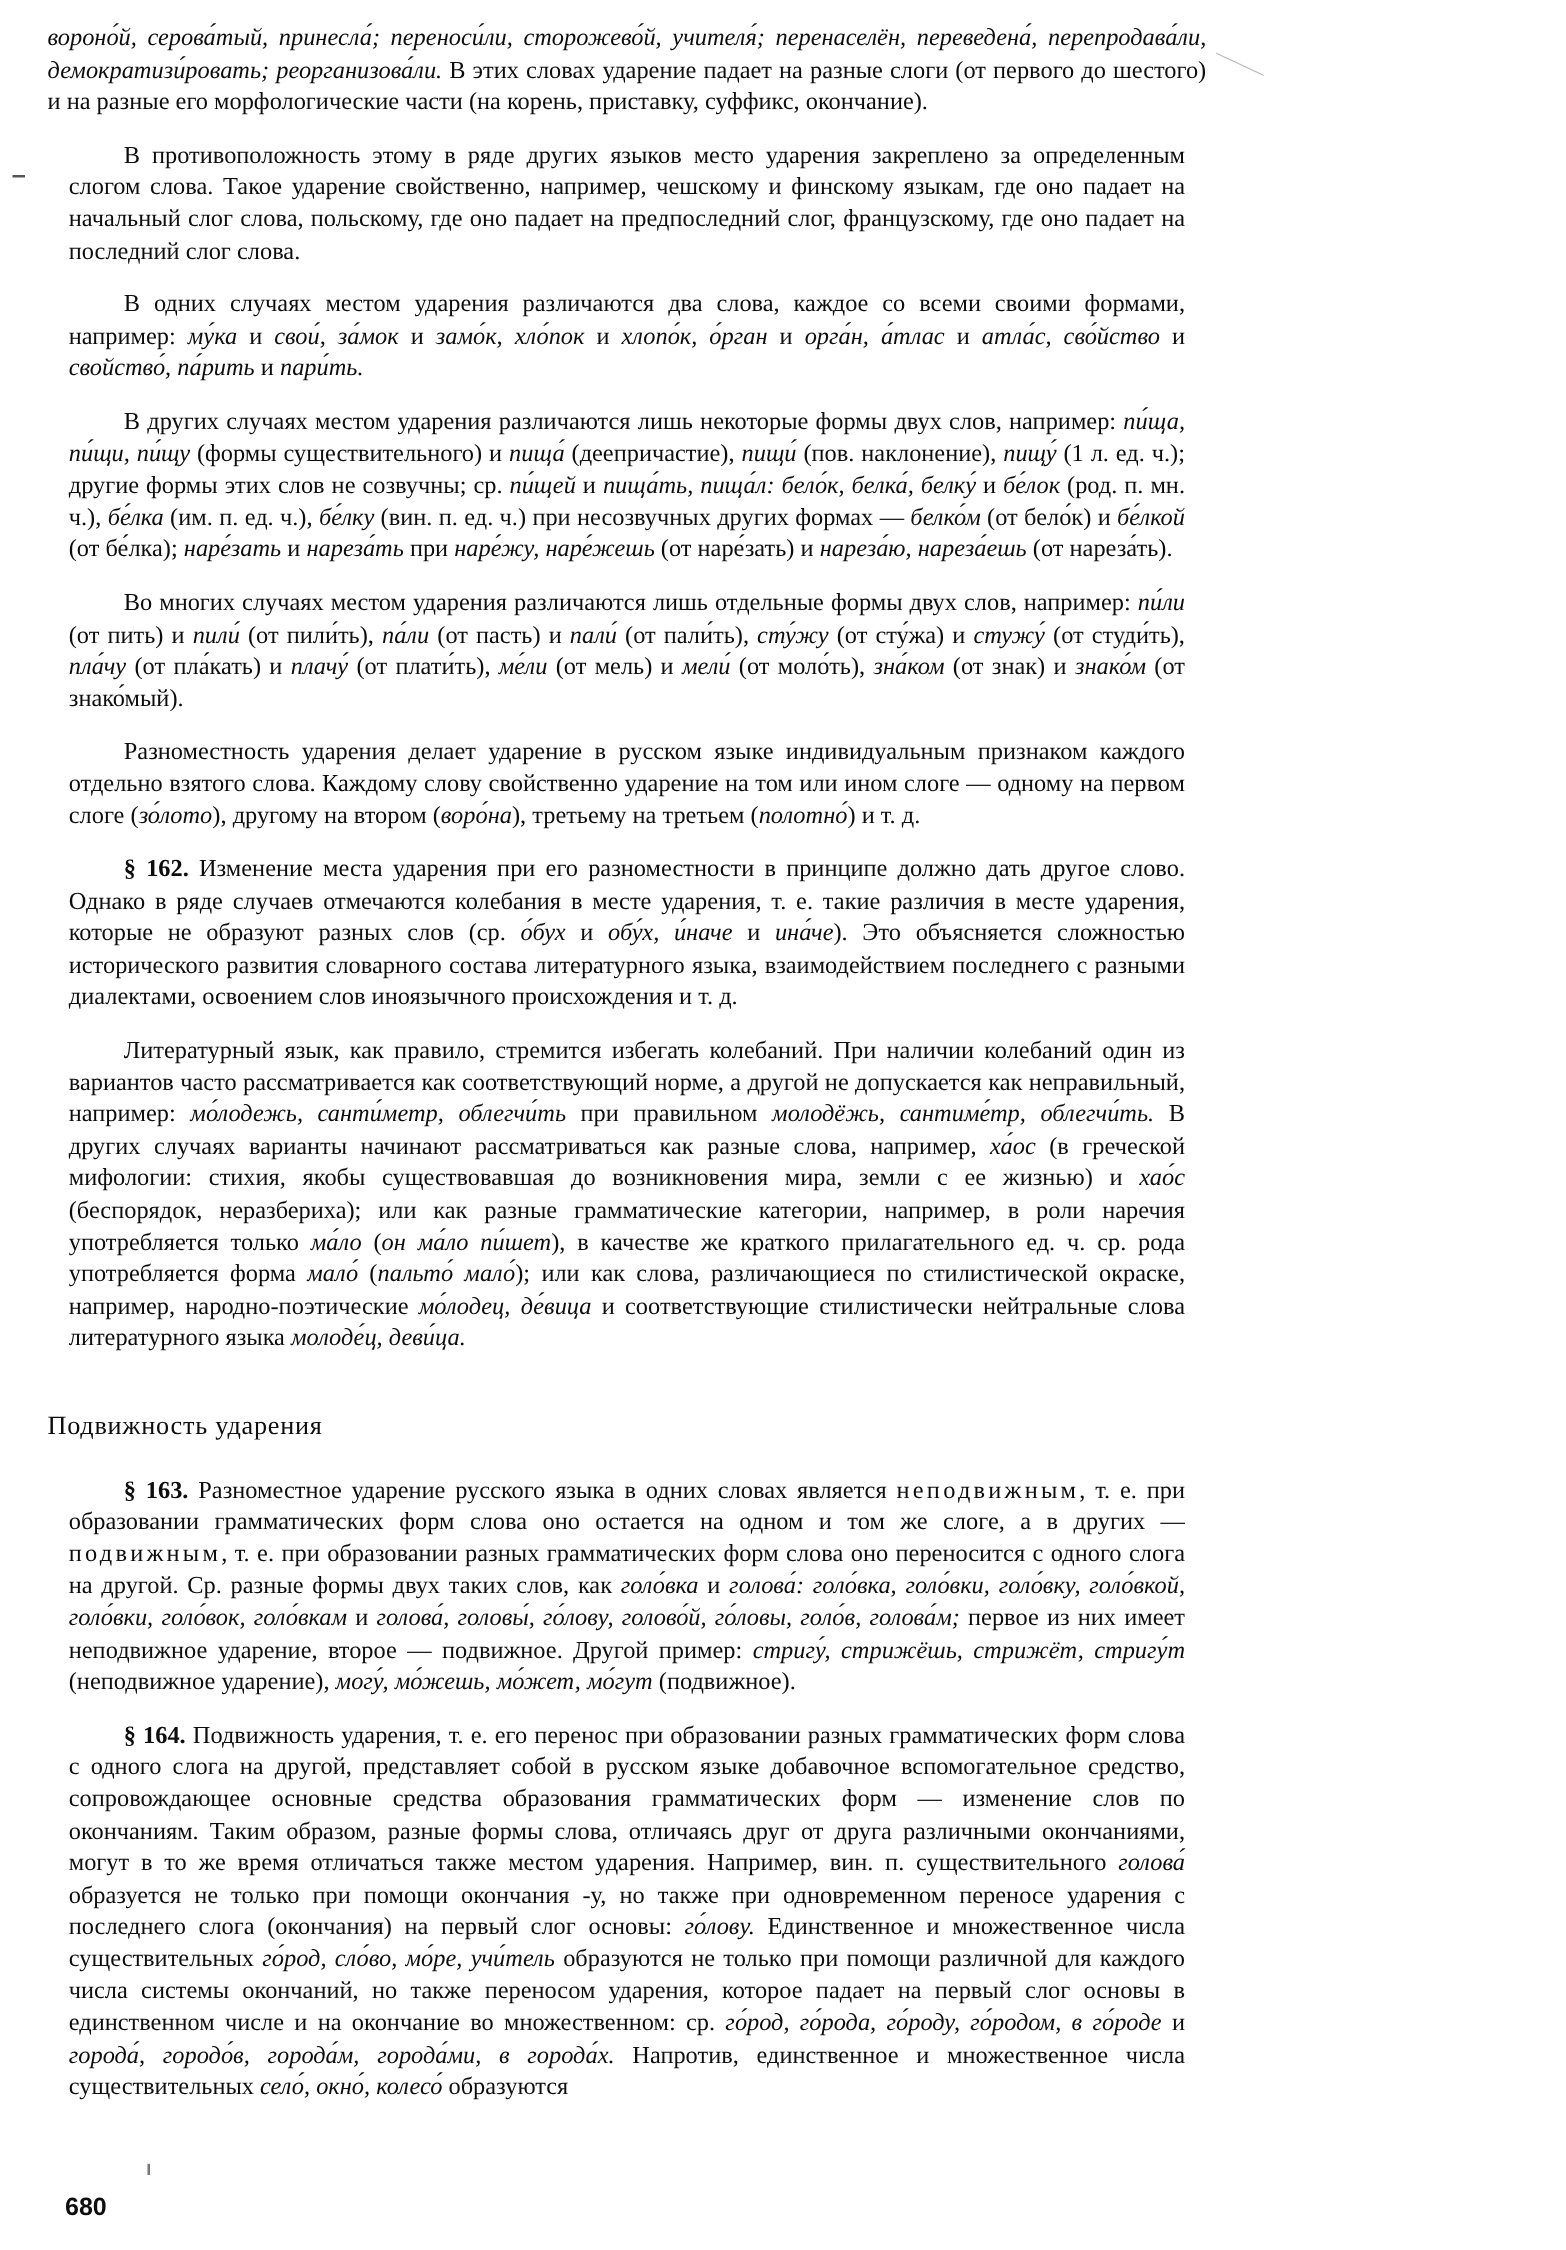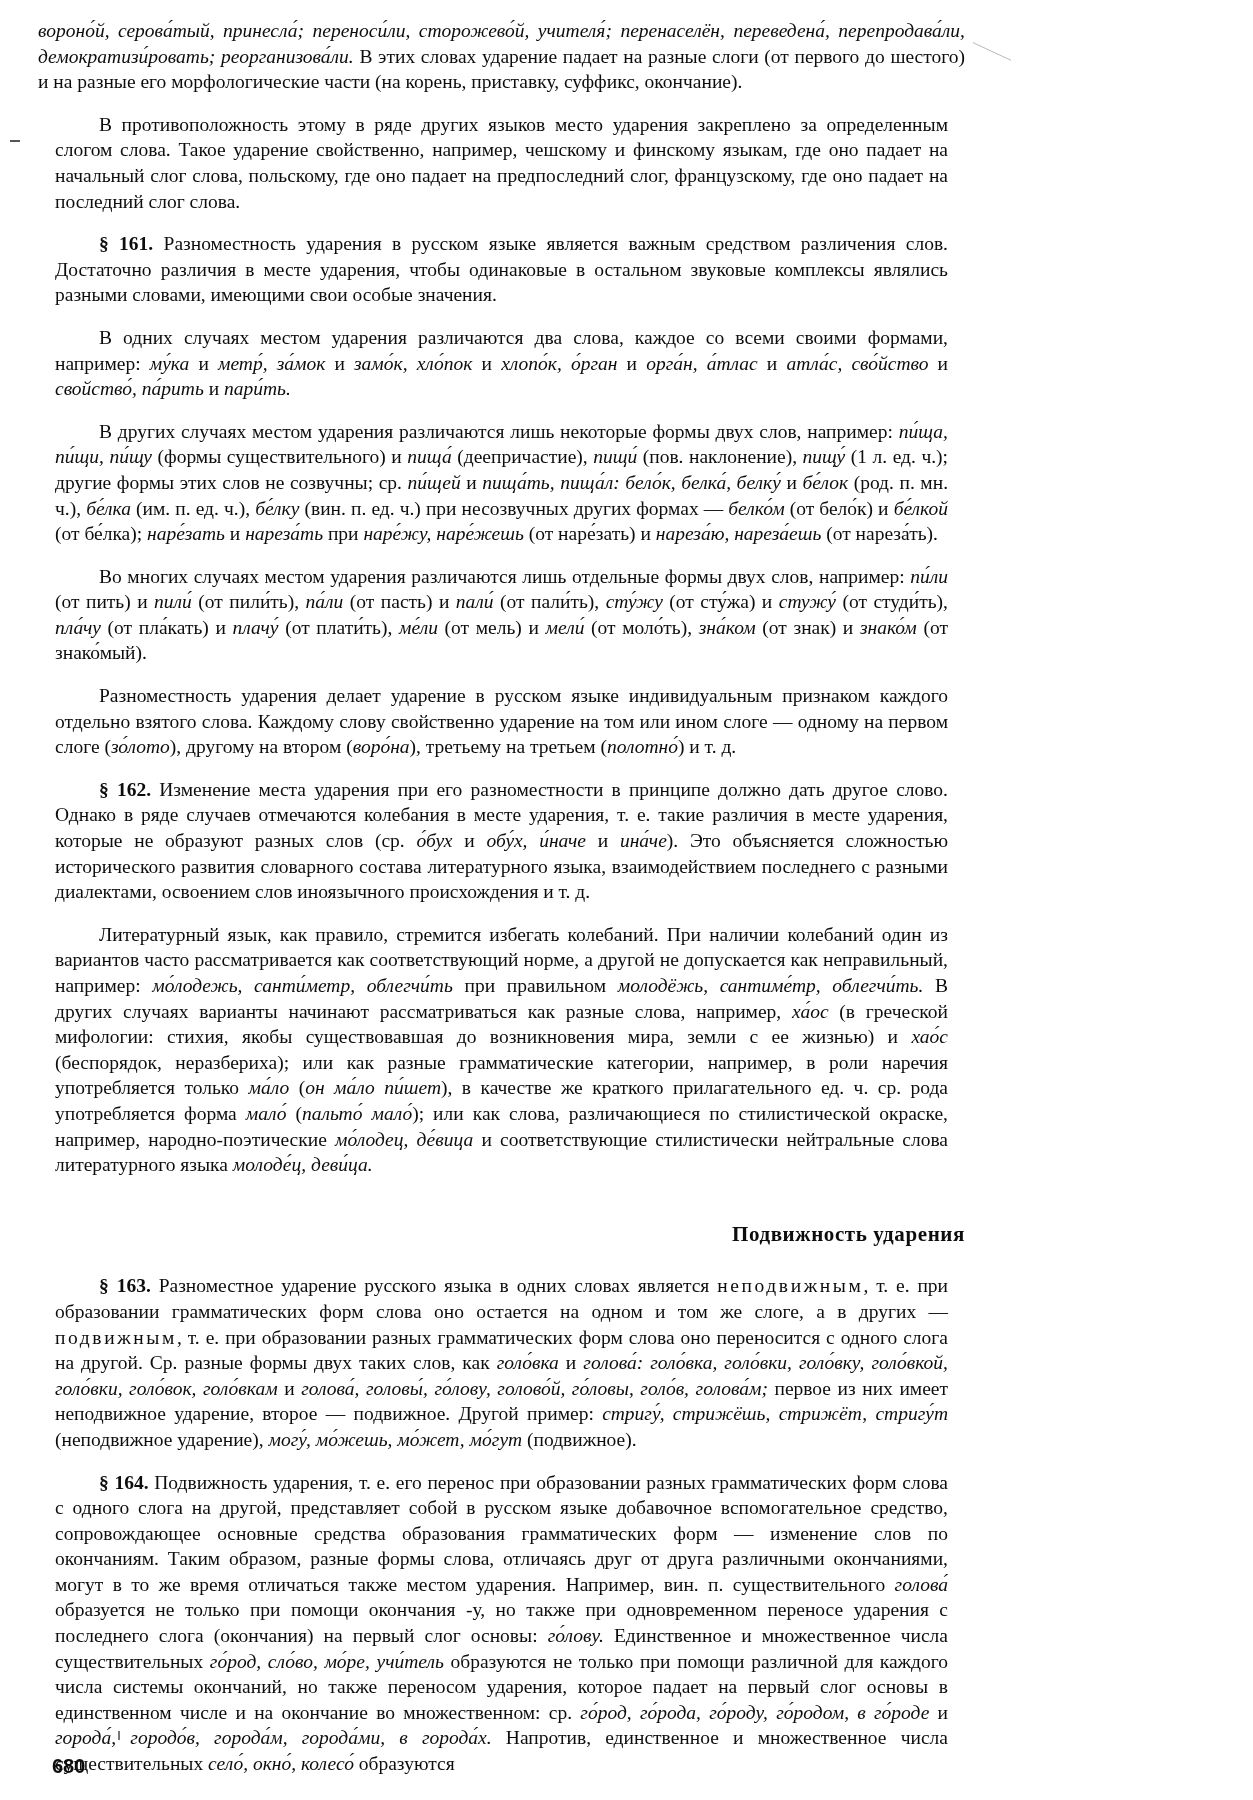--- a/index.html
+++ b/index.html
@@ -37,22 +37,22 @@
   }
   i, .it {
     font-style: italic;
   }
   .sect-num {
     font-weight: bold;
     font-style: normal;
   }
   h2.section-heading {
     font-size: 21px;
-    font-weight: bold;
-    text-align: right;
+    font-weight: normal;
+    text-align: left;
     margin: 44px 0 26px 0;
     letter-spacing: 0.6px;
   }
   .spaced {
     letter-spacing: 2.6px;
   }
   .page-number {
     position: absolute;
     left: 52px;
     bottom: 22px;
@@ -90,22 +90,21 @@
 
 <div class="page">
 
   <div class="corner-fold"></div>
   <div class="stray-mark"></div>
 
   <div class="body-text">
     <div id="top-block">
         <p class="noindent"><i>вороно́й, серова́тый, принесла́; переноси́ли, сторожево́й, учителя́; перенаселён, переведена́, перепродава́ли, демократизи́ровать; реорганизова́ли.</i> В этих словах ударение падает на разные слоги (от первого до шестого) и на разные его морфологические части (на корень, приставку, суффикс, окончание).</p>
         <p class="para">В противоположность этому в ряде других языков место ударения закреплено за определенным слогом слова. Такое ударение свойственно, например, чешскому и финскому языкам, где оно падает на начальный слог слова, польскому, где оно падает на предпоследний слог, французскому, где оно падает на последний слог слова.</p>
-        <p class="para"><span class="sect-num">§ 161.</span> Разноместность ударения в русском языке является важным средством различения слов. Достаточно различия в месте ударения, чтобы одинаковые в остальном звуковые комплексы являлись разными словами, имеющими свои особые значения.</p>
-        <p class="para">В одних случаях местом ударения различаются два слова, каждое со всеми своими формами, например: <i>му́ка</i> и <i>метр́, за́мок</i> и <i>замо́к, хло́пок</i> и <i>хлопо́к, о́рган</i> и <i>орга́н, а́тлас</i> и <i>атла́с, сво́йство</i> и <i>свойство́, па́рить</i> и <i>пари́ть.</i></p>
+        <p class="para">В одних случаях местом ударения различаются два слова, каждое со всеми своими формами, например: <i>му́ка</i> и <i>свои́, за́мок</i> и <i>замо́к, хло́пок</i> и <i>хлопо́к, о́рган</i> и <i>орга́н, а́тлас</i> и <i>атла́с, сво́йство</i> и <i>свойство́, па́рить</i> и <i>пари́ть.</i></p>
         <p class="para">В других случаях местом ударения различаются лишь некоторые формы двух слов, например: <i>пи́ща, пи́щи, пи́щу</i> (формы существительного) и <i>пища́</i> (деепричастие), <i>пищи́</i> (пов. наклонение), <i>пищу́</i> (1 л. ед. ч.); другие формы этих слов не созвучны; ср. <i>пи́щей</i> и <i>пища́ть, пища́л: бело́к, белка́, белку́</i> и <i>бе́лок</i> (род. п. мн. ч.), <i>бе́лка</i> (им. п. ед. ч.), <i>бе́лку</i> (вин. п. ед. ч.) при несозвучных других формах — <i>белко́м</i> (от бело́к) и <i>бе́лкой</i> (от бе́лка); <i>наре́зать</i> и <i>нареза́ть</i> при <i>наре́жу, наре́жешь</i> (от наре́зать) и <i>нареза́ю, нареза́ешь</i> (от нареза́ть).</p>
         <p class="para">Во многих случаях местом ударения различаются лишь отдельные формы двух слов, например: <i>пи́ли</i> (от пить) и <i>пили́</i> (от пили́ть), <i>па́ли</i> (от пасть) и <i>пали́</i> (от пали́ть), <i>сту́жу</i> (от сту́жа) и <i>стужу́</i> (от студи́ть), <i>пла́чу</i> (от пла́кать) и <i>плачу́</i> (от плати́ть), <i>ме́ли</i> (от мель) и <i>мели́</i> (от моло́ть), <i>зна́ком</i> (от знак) и <i>знако́м</i> (от знако́мый).</p>
         <p class="para">Разноместность ударения делает ударение в русском языке индивидуальным признаком каждого отдельно взятого слова. Каждому слову свойственно ударение на том или ином слоге — одному на первом слоге (<i>зо́лото</i>), другому на втором (<i>воро́на</i>), третьему на третьем (<i>полотно́</i>) и т. д.</p>
         <p class="para"><span class="sect-num">§ 162.</span> Изменение места ударения при его разноместности в принципе должно дать другое слово. Однако в ряде случаев отмечаются колебания в месте ударения, т. е. такие различия в месте ударения, которые не образуют разных слов (ср. <i>о́бух</i> и <i>обу́х, и́наче</i> и <i>ина́че</i>). Это объясняется сложностью исторического развития словарного состава литературного языка, взаимодействием последнего с разными диалектами, освоением слов иноязычного происхождения и т. д.</p>
         <p class="para">Литературный язык, как правило, стремится избегать колебаний. При наличии колебаний один из вариантов часто рассматривается как соответствующий норме, а другой не допускается как неправильный, например: <i>мо́лодежь, санти́метр, облегчи́ть</i> при правильном <i>молодёжь, сантиме́тр, облегчи́ть.</i> В других случаях варианты начинают рассматриваться как разные слова, например, <i>ха́ос</i> (в греческой мифологии: стихия, якобы существовавшая до возникновения мира, земли с ее жизнью) и <i>хао́с</i> (беспорядок, неразбериха); или как разные грамматические категории, например, в роли наречия употребляется только <i>ма́ло</i> (<i>он ма́ло пи́шет</i>), в качестве же краткого прилагательного ед. ч. ср. рода употребляется форма <i>мало́</i> (<i>пальто́ мало́</i>); или как слова, различающиеся по стилистической окраске, например, народно-поэтические <i>мо́лодец, де́вица</i> и соответствующие стилистически нейтральные слова литературного языка <i>молоде́ц, деви́ца.</i></p>
       </div>
 
     <h2 class="section-heading">Подвижность ударения</h2>
 
     <div id="bottom-block">

